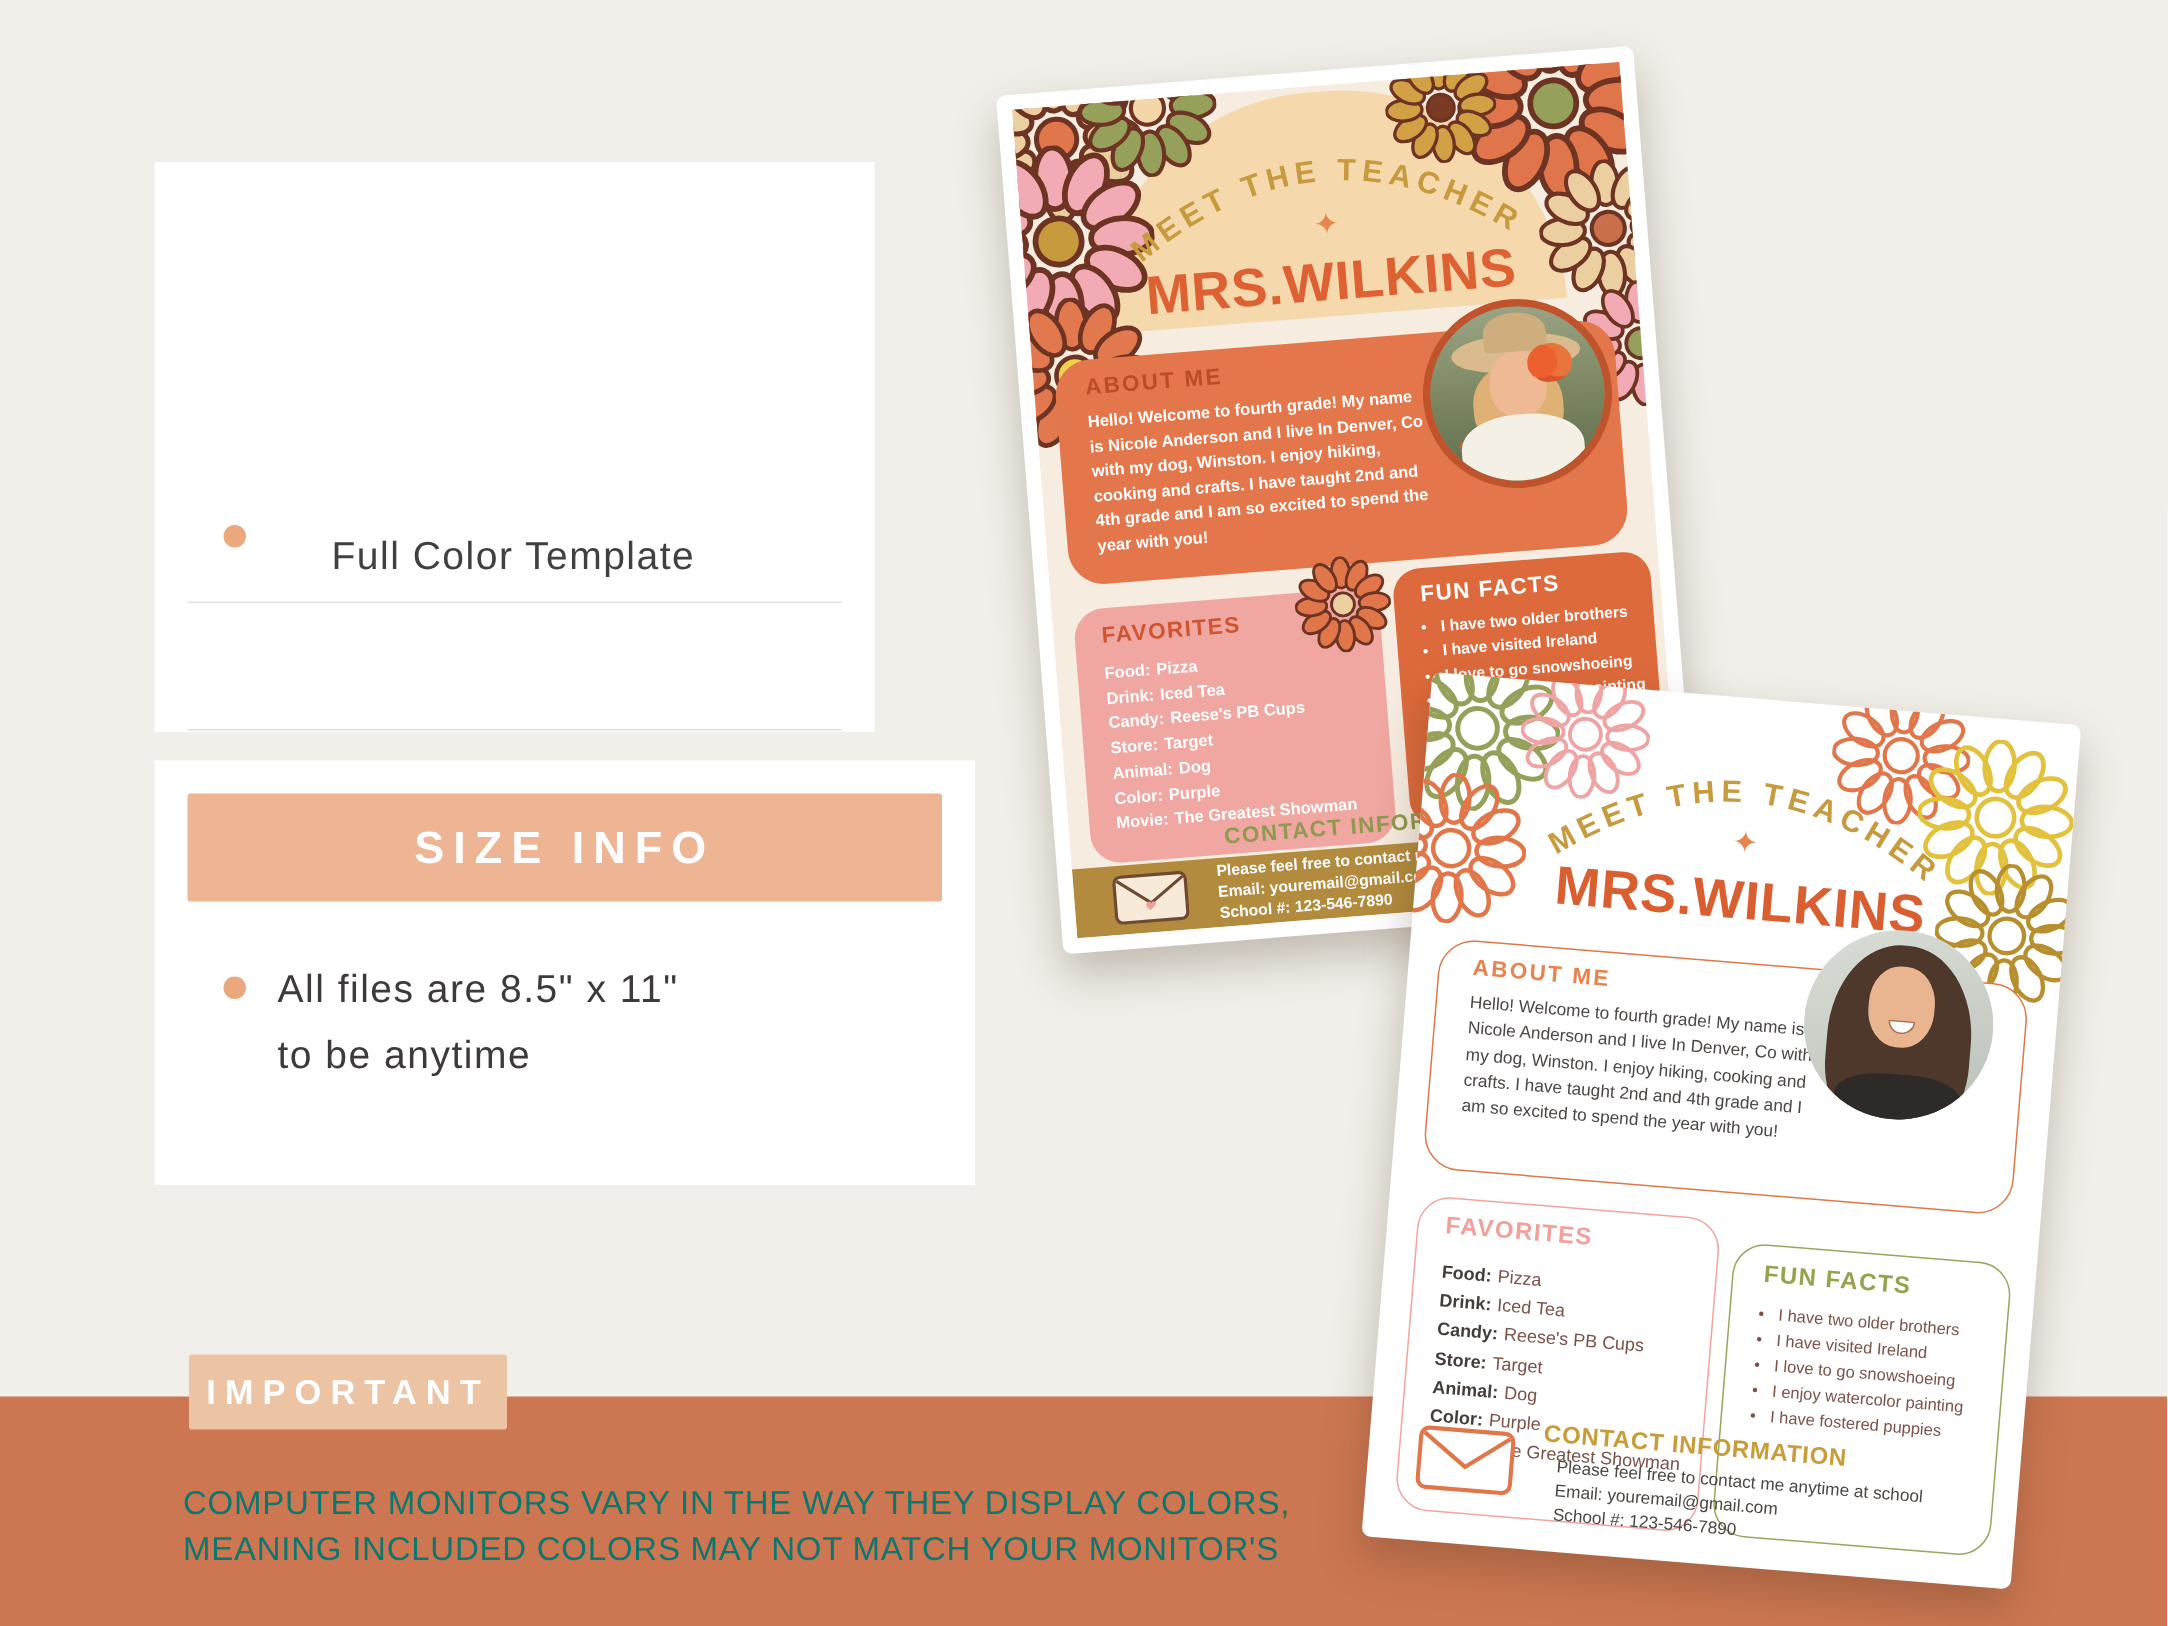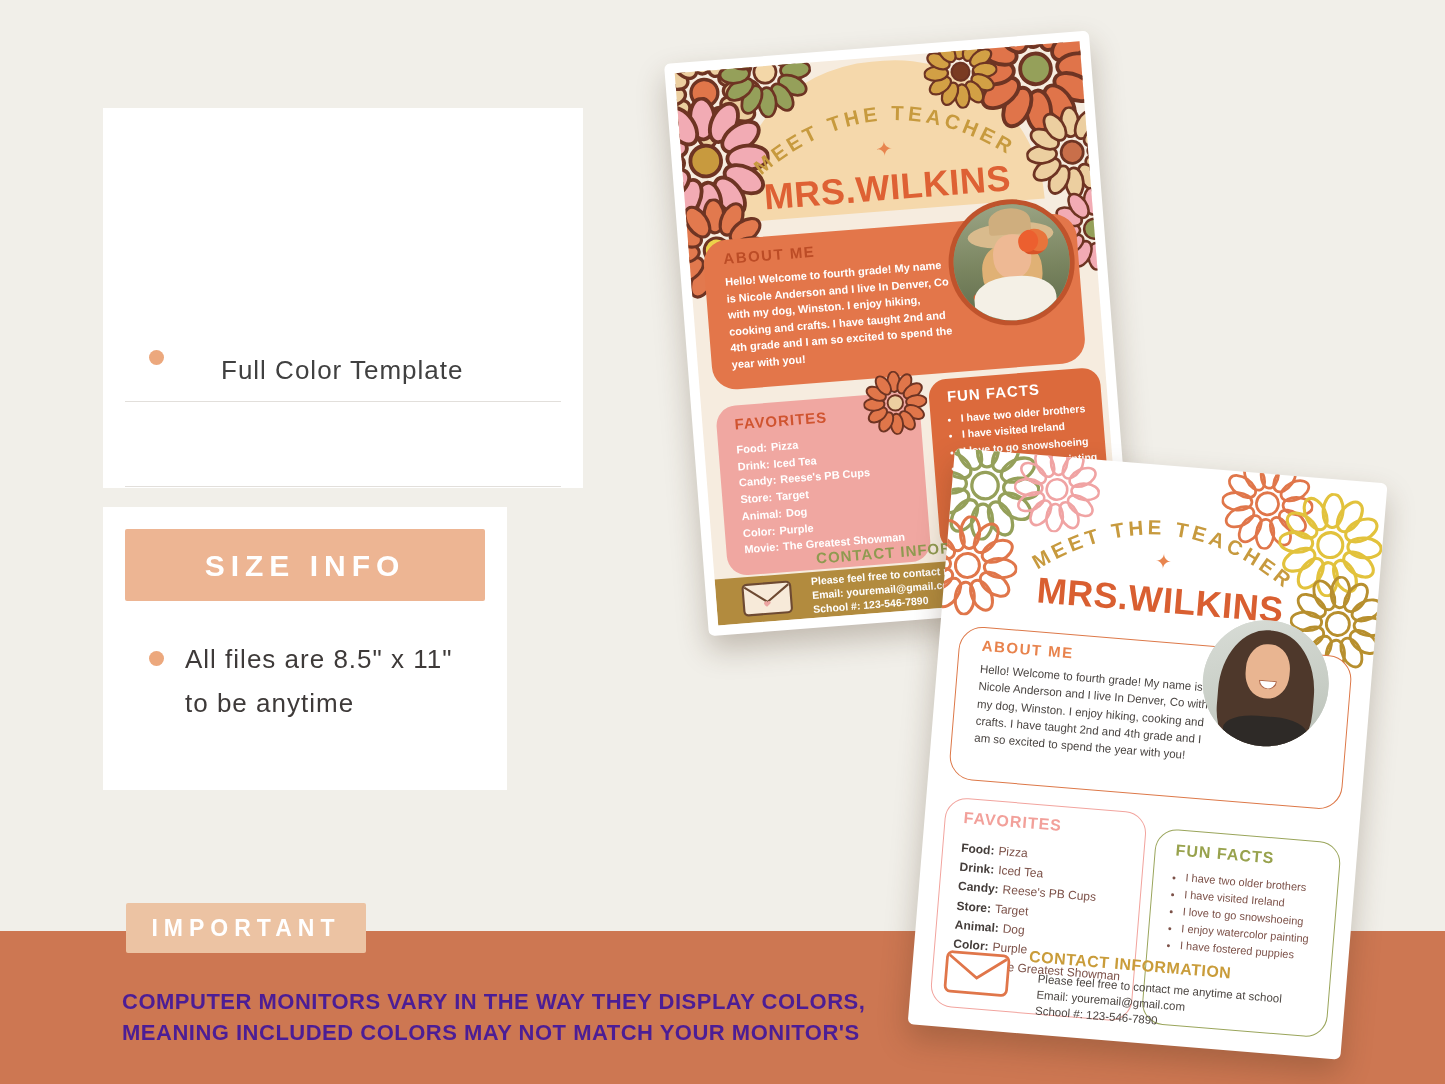--- a/index.html
+++ b/index.html
@@ -1,28 +1,28 @@
 <!DOCTYPE html>
 <html><head>
 <meta charset="utf-8">
 <style>
   html,body{margin:0;padding:0;}
   body{font-family:"Liberation Sans","DejaVu Sans",sans-serif;}
   .stage{position:relative;width:1445px;height:1084px;background:#f1efe9;overflow:hidden;}
 
   
   .band{position:absolute;left:0;top:931px;width:1445px;height:153px;background:#cd7752;}
-  .band-text{position:absolute;left:122px;top:986px;color:#4c1d95;font-weight:700;font-size:22px;letter-spacing:.5px;line-height:31px;}
-  .imp-badge{position:absolute;left:126px;top:903px;width:240px;height:50px;background:#ecc3a3;color:#fff;
+  .band-text{position:absolute;left:122px;top:986px;color:#0f766e;font-weight:400;font-size:22px;letter-spacing:.5px;line-height:31px;}
+  .imp-badge{position:absolute;left:126px;top:903px;width:212px;height:50px;background:#ecc3a3;color:#fff;
     font-weight:bold;font-size:23px;letter-spacing:6px;text-align:center;line-height:50px;border-radius:2px;}
 
   
   .card{position:absolute;background:#ffffff;}
   .card1{left:103px;top:108px;width:480px;height:380px;}
-  .card2{left:103px;top:507px;width:404px;height:283px;}
+  .card2{left:103px;top:507px;width:547px;height:283px;}
   .card-bar{position:absolute;left:22px;right:22px;top:22px;height:72px;background:#edb593;color:#fff;
     font-weight:bold;font-size:30px;letter-spacing:6px;text-align:center;line-height:74px;border-radius:2px;}
   .li-row{position:absolute;left:0;width:100%;height:42px;}
   .dot{position:absolute;left:46px;top:14px;width:15px;height:15px;border-radius:50%;background:#eca87d;}
   .li-label{position:absolute;left:82px;top:13px;font-size:26px;color:#404040;letter-spacing:1px;line-height:42px;white-space:nowrap;margin-left:36px;}
   .divider{position:absolute;left:22px;right:22px;height:1px;background:#e2dfdb;}
   .size-lines{position:absolute;left:82px;top:130px;font-size:26px;color:#3e3a39;letter-spacing:1px;line-height:44px;}
   .size-dot{position:absolute;left:46px;top:144px;width:15px;height:15px;border-radius:50%;background:#eca87d;}
 
   

